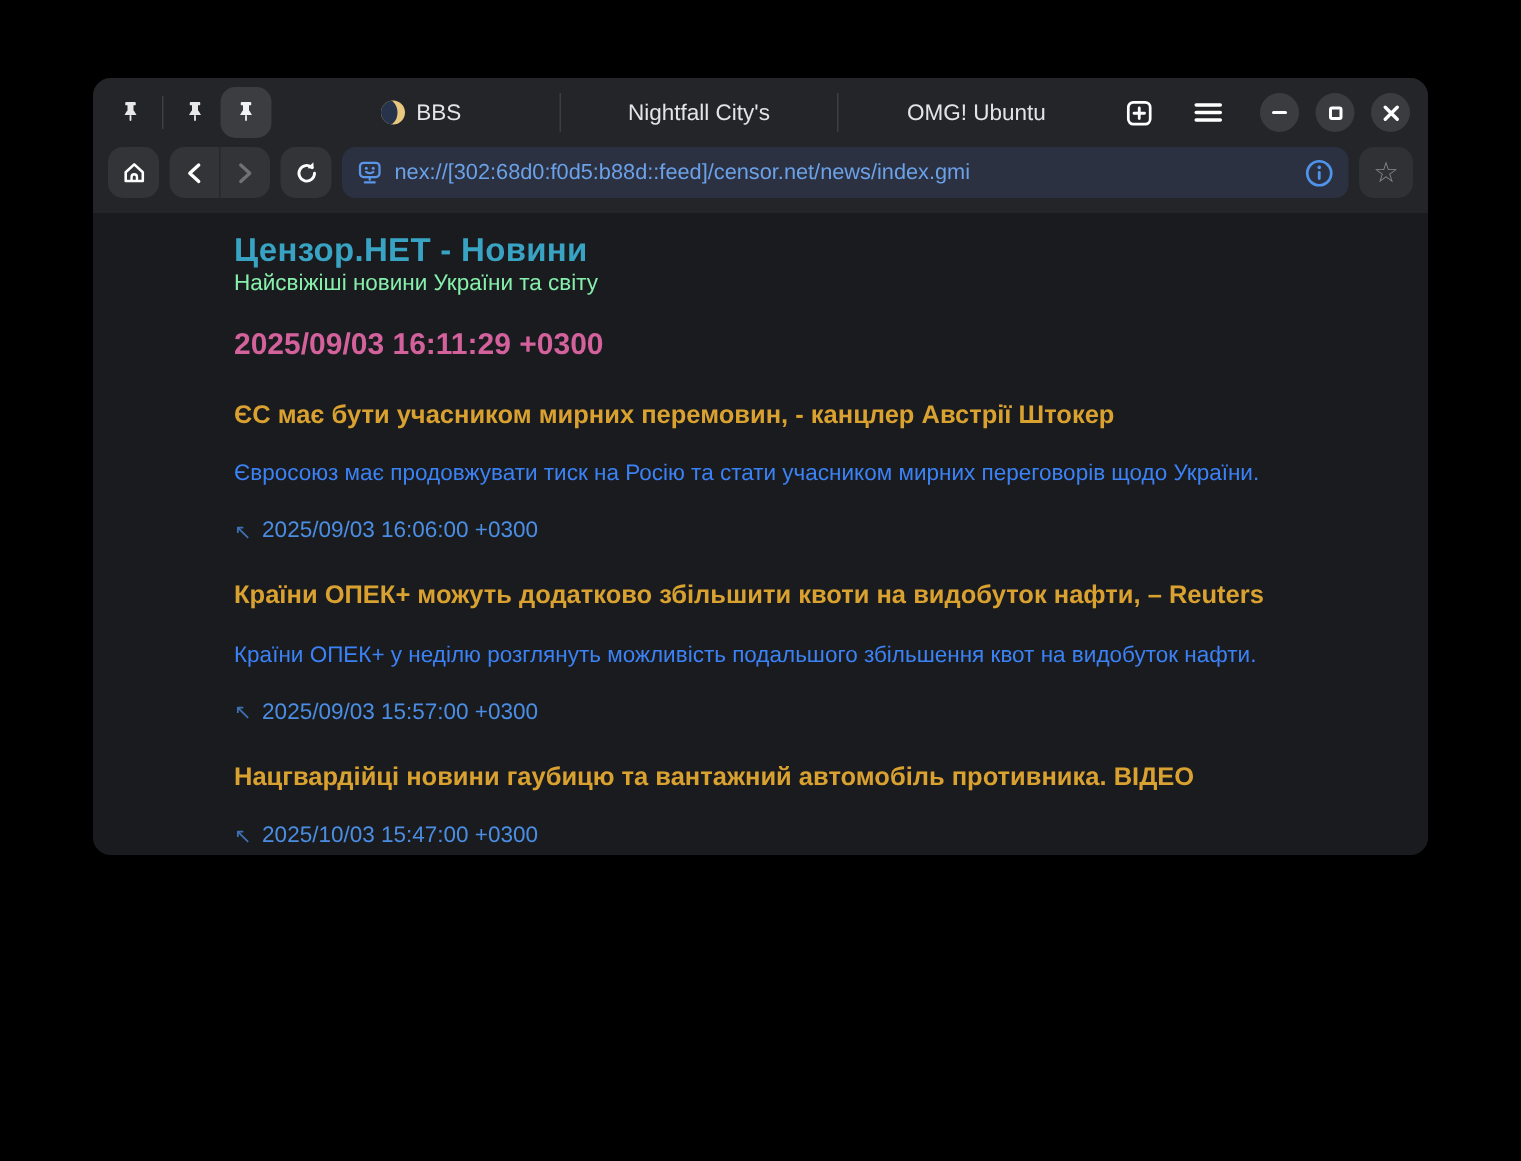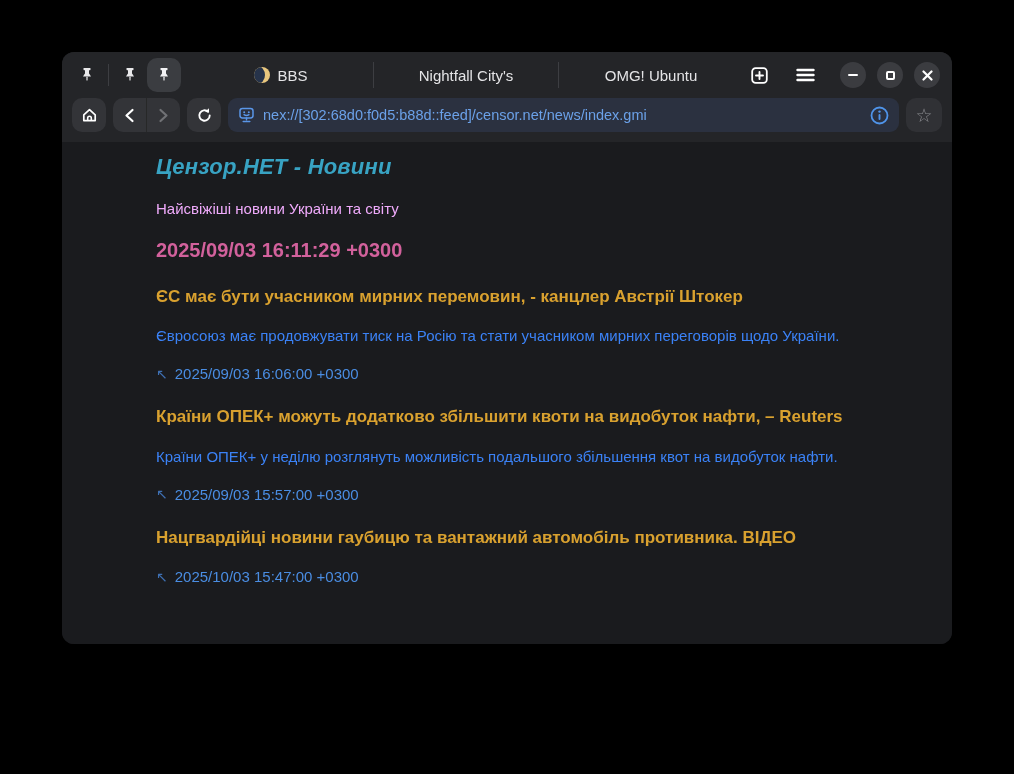--- a/index.html
+++ b/index.html
@@ -1,20 +1,20 @@
 <!DOCTYPE html>
 <html><head>
 <meta charset="utf-8">
 <style>
   * { margin: 0; padding: 0; box-sizing: border-box; }
   html, body { width: 1014px; height: 774px; background: #000; overflow: hidden; }
   body { font-family: "Liberation Sans", "DejaVu Sans", sans-serif; }
 
   .window {
-    position: absolute; left: 62px; top: 52px; width: 890px; height: 592px;
+    position: absolute; left: 62px; top: 52px; width: 890px; height: 518px;
     background: #1a1b1e; border-radius: 12px; overflow: hidden;
   }
 
   
   .titlebar {
     height: 46px; background: #242528; display: flex; align-items: center;
     padding: 0 12px 0 8px;
   }
   .pin-btn {
     width: 34px; height: 34px; border-radius: 10px;
@@ -77,22 +77,22 @@
     display: flex; align-items: center; justify-content: center; flex: 0 0 auto;
     color: #8a8b8f; font-size: 19px; line-height: 1;
   }
 
   
   .content {
     height: 564px; background: #1a1b1e; overflow: hidden;
     padding: 12px 20px 0 94px;
   }
   .content-inner { max-width: 690px; }
-  .page-title { color: #38a3c3; font-size: 22px; font-weight: 700; letter-spacing: 0.2px; font-style: italic; }
-  .page-subtitle { color: #f0abfc; font-size: 15px; margin-top: 20px; }
+  .page-title { color: #38a3c3; font-size: 22px; font-weight: 700; letter-spacing: 0.2px; }
+  .page-subtitle { color: #86efac; font-size: 15px; }
   .date-heading { color: #d2619c; font-size: 20px; font-weight: 700; margin-top: 22px; }
   .article { margin-top: 25px; }
   .article.first { }
   .article h3 { color: #d9a12f; font-size: 17px; font-weight: 700; line-height: 1.2; }
   .article p { color: #3b82f6; font-size: 15px; line-height: 1.27; margin-top: 19px; }
   .article .stamp-link {
     display: flex; align-items: center; gap: 7px; margin-top: 20px;
     color: #4a8de2; font-size: 15px; text-decoration: none; width: fit-content;
   }
   .stamp-link .arrow { color: #3e70b3; font-size: 14px; line-height: 1; }

